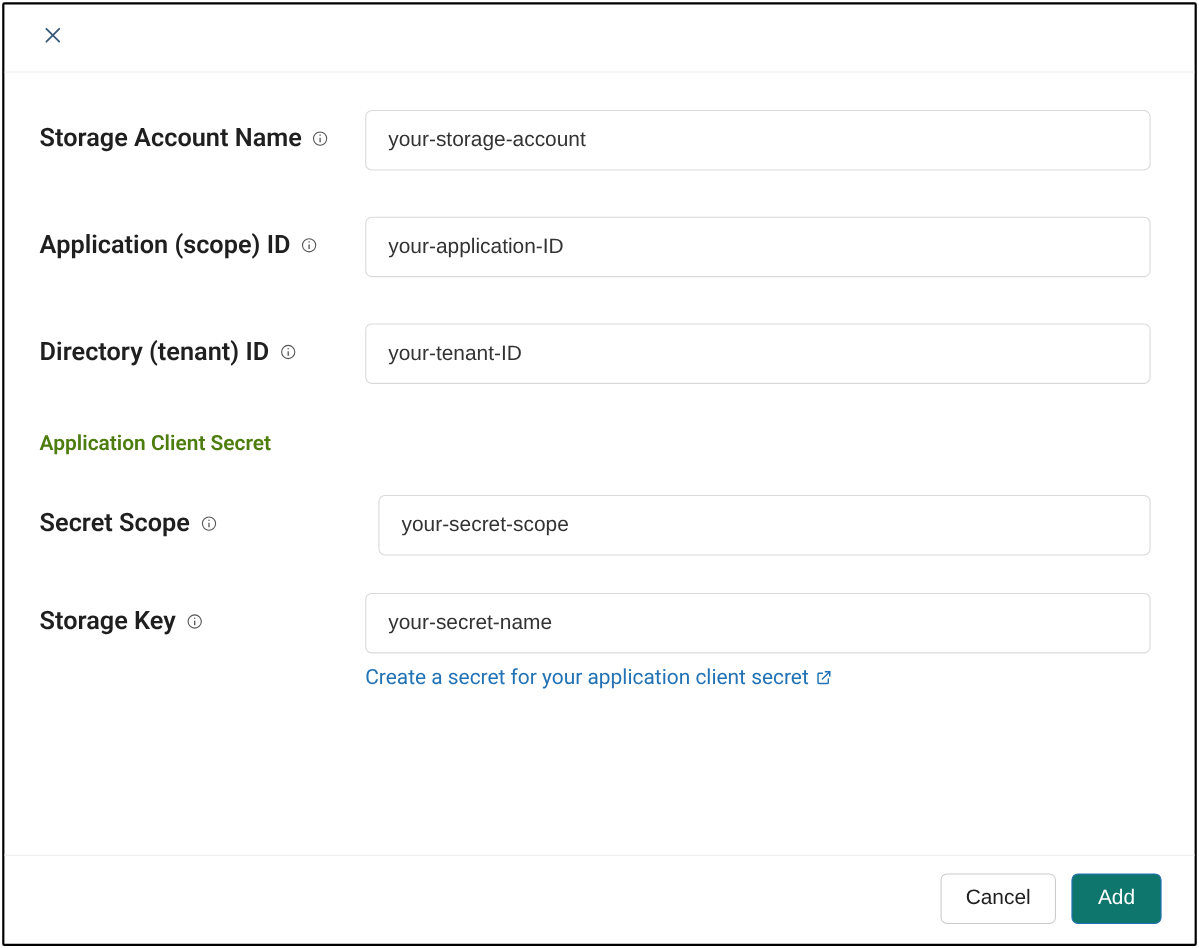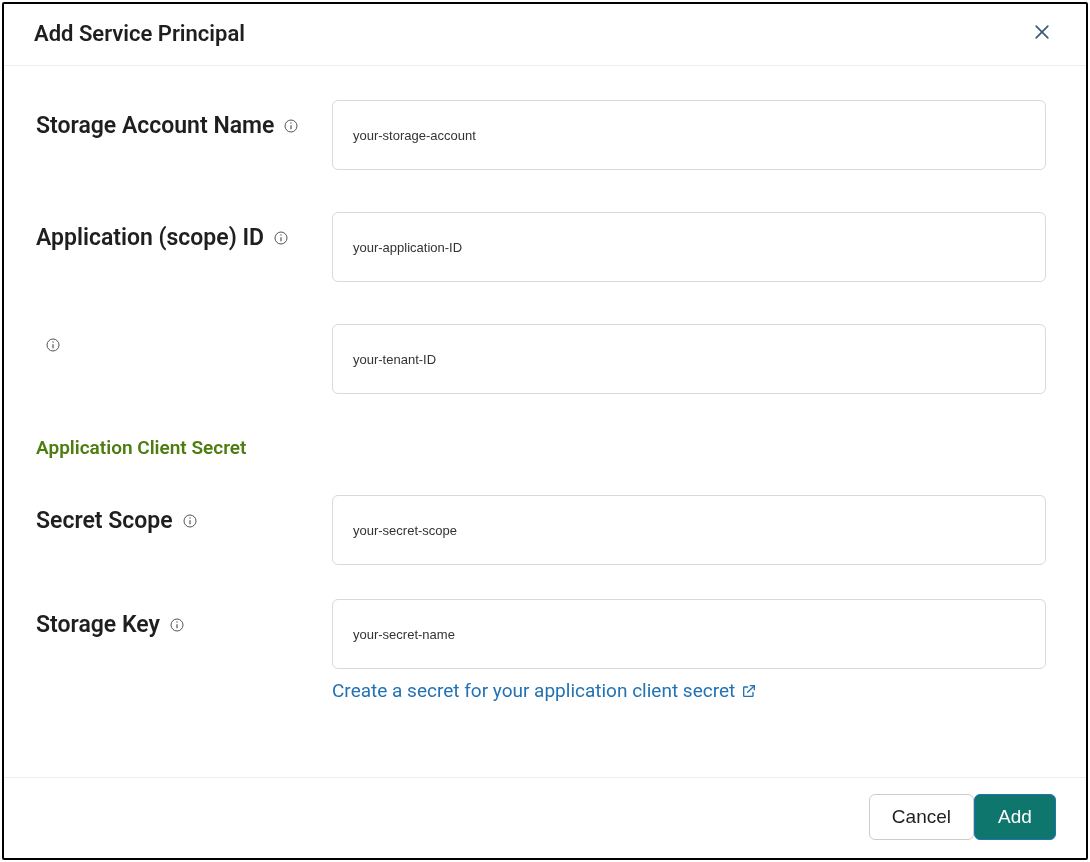--- a/index.html
+++ b/index.html
@@ -48,21 +48,21 @@
     flex: 1;
     padding: 34px 40px 10px 32px;
     overflow: auto;
   }
 
   .form-row {
     display: flex;
     align-items: flex-start;
     margin-bottom: 42px;
   }
-  .form-row.scope { margin-bottom: 34px; }
+  .form-row.scope { margin-bottom: 34px; gap: 12px; }
   .form-row.key { margin-bottom: 20px; }
 
   .label-col {
     width: 296px;
     flex: 0 0 296px;
     display: flex;
     align-items: center;
     padding-top: 12px;
     font-size: 23px;
     font-weight: 600;
@@ -79,25 +79,25 @@
   }
   .info-icon svg { width: 16px; height: 16px; }
 
   .input-col {
     flex: 1;
     display: flex;
     flex-direction: column;
   }
   .text-input {
     width: 100%;
-    height: 70px;
+    height: 55px;
     border: 1px solid #d9d9d9;
     border-radius: 6px;
     padding: 0 20px;
-    font-size: 13px;
+    font-size: 19px;
     color: #333;
     background: #fff;
   }
   .text-input::placeholder {
     color: #7a7a7a;
   }
 
   .section-heading {
     font-size: 19px;
     font-weight: 600;
@@ -120,20 +120,21 @@
     width: 16px; height: 16px;
     color: #2272B4;
   }
   .ext-icon svg { width: 16px; height: 16px; }
 
   .footer {
     border-top: 1px solid #eee;
     padding: 16px 30px 18px 30px;
     display: flex;
     justify-content: flex-end;
+    gap: 14px;
   }
   .btn {
     height: 46px;
     padding: 0 22px;
     font-size: 19px;
     border-radius: 6px;
     cursor: pointer;
     display: inline-flex;
     align-items: center;
     justify-content: center;
@@ -149,21 +150,20 @@
     color: #fff;
     min-width: 82px;
   }
 </style>
 </head>
 <body>
 
 <div class="outer">
 
   <div class="header">
-    <div class="title">Add Service Principal</div>
     <button class="close-btn" aria-label="Close">
       <span>
         <svg viewBox="0 0 24 24" fill="none" stroke="currentColor" stroke-width="2" stroke-linecap="round">
           <line x1="5" y1="5" x2="19" y2="19"></line>
           <line x1="19" y1="5" x2="5" y2="19"></line>
         </svg>
       </span>
     </button>
   </div>
 
@@ -196,20 +196,21 @@
           </svg>
         </span>
       </div>
       <div class="input-col">
         <input class="text-input" type="text" value="your-application-ID" style="">
       </div>
     </div>
 
     <div class="form-row">
       <div class="label-col">
+        <span class="label-text">Directory (tenant) ID</span>
         <span class="info-icon">
           <svg viewBox="0 0 24 24" fill="none" stroke="currentColor" stroke-width="1.5">
             <circle cx="12" cy="12" r="9"></circle>
             <line x1="12" y1="11" x2="12" y2="17" stroke-width="1.8"></line>
             <circle cx="12" cy="7.5" r="1" fill="currentColor" stroke="none"></circle>
           </svg>
         </span>
       </div>
       <div class="input-col">
         <input class="text-input" type="text" value="your-tenant-ID" style="">

